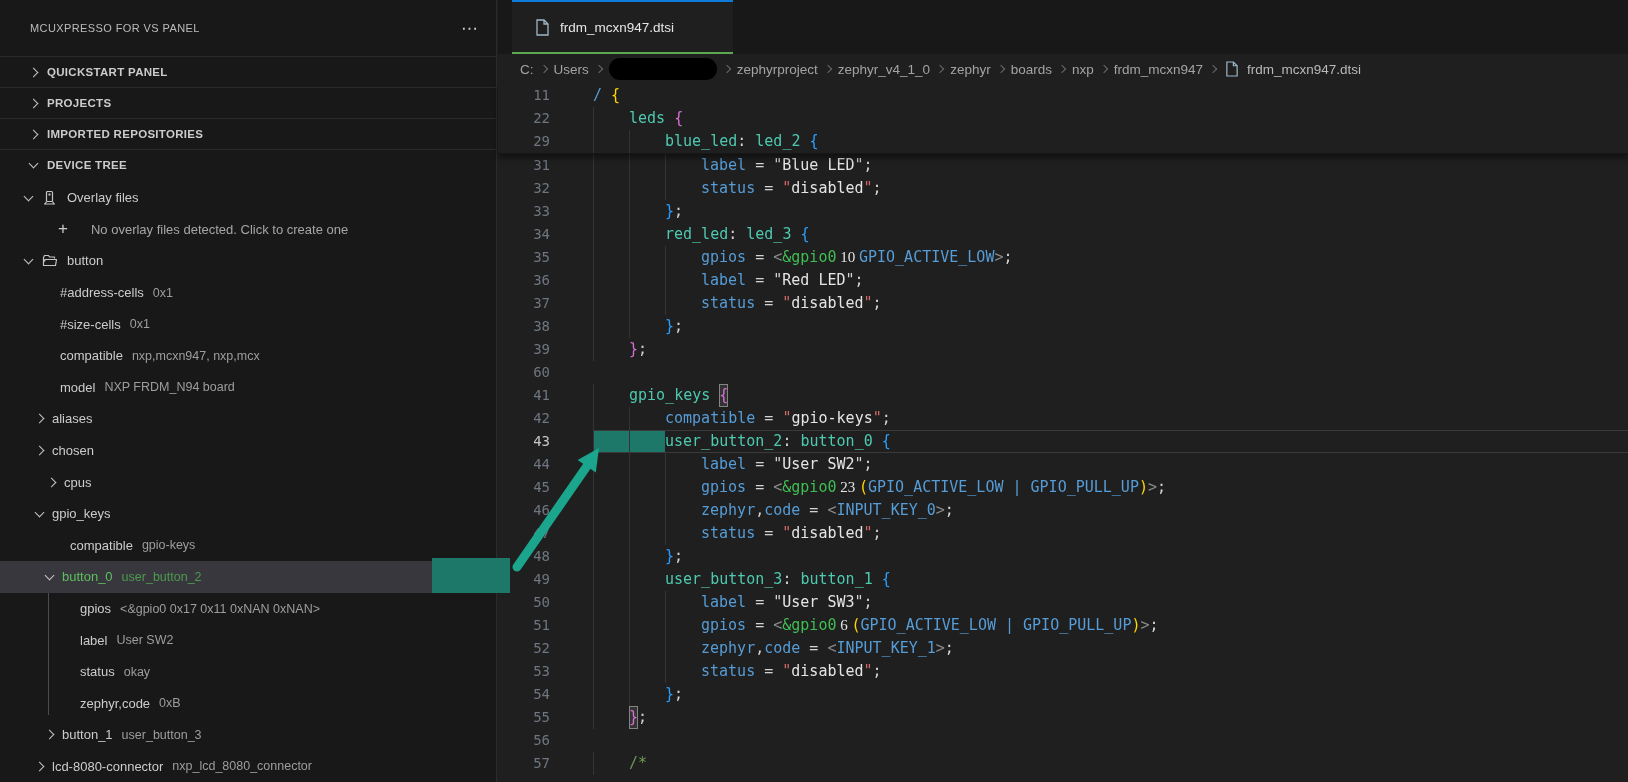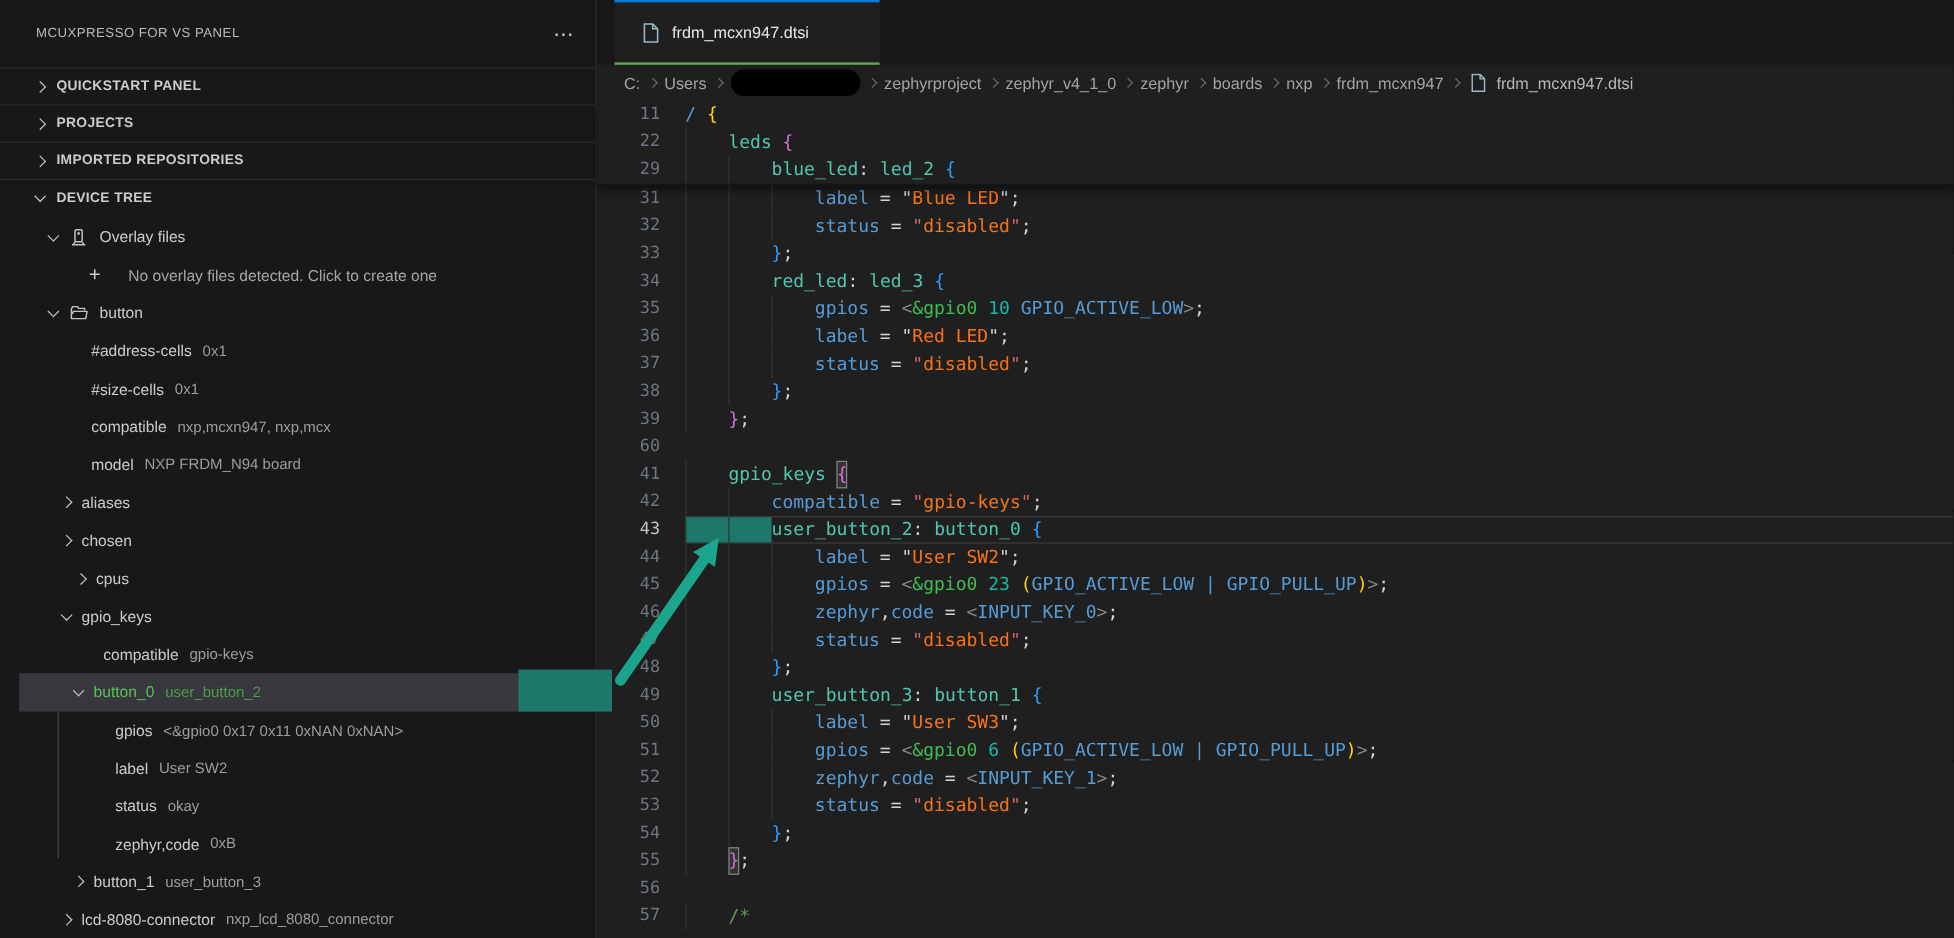--- a/index.html
+++ b/index.html
@@ -13,21 +13,21 @@
   .sb-title { height:56px; display:flex; align-items:center; padding:0 18px 0 30px; }
   .sb-title-text { font-size:11px; letter-spacing:.4px; color:#bbbbbb; flex:1; }
   .sb-more { color:#cccccc; font-size:17px; cursor:pointer; line-height:1; }
   .sect { height:31px; display:flex; align-items:center; gap:10px; padding-left:30px;
           border-top:1px solid #2b2b2b; color:#cccccc; font-weight:bold; font-size:11.5px;
           letter-spacing:.3px; cursor:pointer; }
   .chev { width:7px; height:7px; border-right:1.6px solid #c5c5c5; border-bottom:1.6px solid #c5c5c5;
           display:inline-block; flex:none; }
   .chev.right { transform:rotate(-45deg); margin-top:0; }
   .chev.down  { transform:rotate(45deg); margin-top:-3px; }
-  #tree { padding-top:2px;padding-left:16px; }
+  #tree { padding-top:2px; }
   .trow { height:31.6px; display:flex; align-items:center; gap:9px; font-size:13px;
           color:#cccccc; cursor:pointer; white-space:nowrap; }
   .trow.sel { background:#37373d; }
   .trow .nm { color:#cccccc; }
   .trow .nm.g1 { color:#5cc05c; }
   .trow .val { color:#9d9d9d; font-size:12.5px; }
   .trow .val.g2 { color:#4e9a4e; }
   .trow .dim { color:#a6a6a6; }
   .ticon { width:17px; height:17px; display:inline-flex; align-items:center; justify-content:center; flex:none; }
   .plus { font-size:17px; color:#cccccc; font-weight:300; margin-right:14px; }
@@ -46,29 +46,29 @@
   .bsep { color:#6a6a6a; width:6px; height:6px; border-right:1.3px solid #6a6a6a;
           border-bottom:1.3px solid #6a6a6a; transform:rotate(-45deg); flex:none; }
   .bfile { display:flex; align-items:center; gap:7px; color:#b9b9b9; cursor:pointer; }
   .redact { display:inline-block; width:108px; height:22px; border-radius:11px; background:#000; }
 
   .sticky { position:relative; z-index:5; background:#1f1f1f;
             box-shadow:0 4px 6px rgba(0,0,0,.45); border-bottom:1px solid #161616; }
   .codebody { position:relative; }
   .cl { display:flex; height:23px; line-height:23px;
         font-family:"DejaVu Sans Mono", monospace; font-size:15px; white-space:pre; }
-  .ln { width:52px; flex:none; text-align:right; color:#6e7681; font-size:14px; margin-right:21px; }
+  .ln { width:52px; flex:none; text-align:right; color:#6e7681; font-size:14px; margin-right:43px; }
   .cur .ln { color:#c6c6c6; }
   .codetxt { flex:1; display:flex; }
   .cur .codetxt { border-top:1px solid #3a3a3a; border-bottom:1px solid #3a3a3a; line-height:21px; }
   .ind { width:36px; flex:none; border-left:1px solid #343434; }
   .ind.hl { background:#1e7869; }
   .tok { flex:none; }
-  .c-prop{color:#569CD6;} .c-node{color:#4EC9B0;} .c-str{color:#f97316;text-align:right;}
-  .c-punc{color:#D4D4D4;} .c-qr{color:#D16969;} .c-num{color:#14b8a6;}
+  .c-prop{color:#569CD6;} .c-node{color:#4EC9B0;} .c-str{color:#e5e5e5;text-align:right;}
+  .c-punc{color:#D4D4D4;} .c-qr{color:#D16969;} .c-num{color:#e5e5e5;font-family:Liberation Serif, serif;}
   .c-ref{color:#3EBE52;} .c-ang{color:#8a8a8a;} .c-b1{color:#FFD700;}
   .c-b2{color:#D670D6;} .c-b3{color:#2B9EFF;} .c-op{color:#569CD6;} .c-cmt{color:#6A9955;}
   .bbox { outline:1px solid rgba(160,160,160,.75); outline-offset:-1px; background:rgba(110,110,110,.25); }
 
   .overlay { position:absolute; inset:0; z-index:50; pointer-events:none; }
 </style>
 </head>
 <body>
 
 <div class="app">

